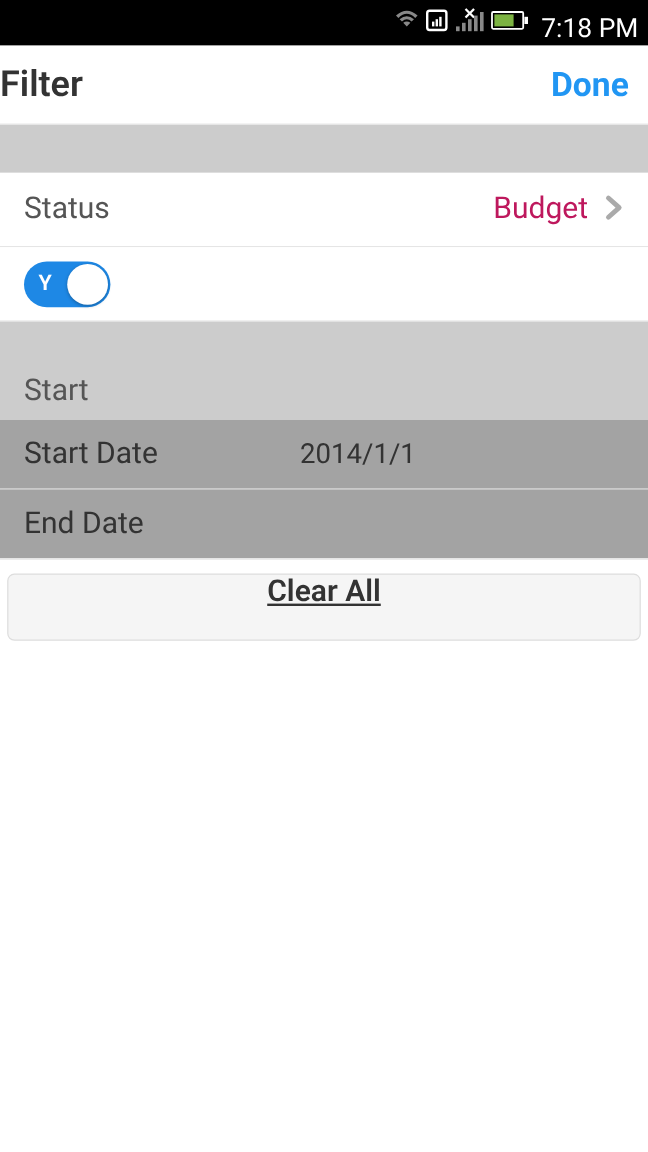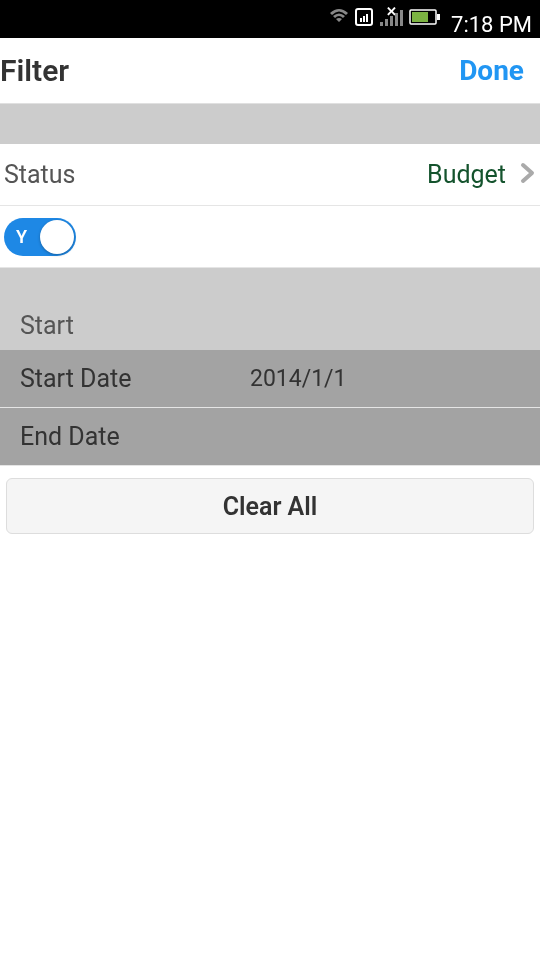--- a/index.html
+++ b/index.html
@@ -67,33 +67,33 @@
     .section-gap {
       height: 40px;
       background: #cccccc;
     }
     
     .row {
       height: 62px;
       background: #ffffff;
       display: flex;
       align-items: center;
-      padding: 0 4px;
+      padding: 0 20px;
       border-bottom: 1px solid #e5e5e5;
     }
     
     .row-label {
       font-size: 25px;
       color: #555555;
       flex: 1;
     }
     
     .row-value {
       font-size: 25px;
-      color: #14532d;
+      color: #be185d;
       margin-right: 14px;
     }
     
     .chevron {
       color: #aaaaaa;
     }
     
     .toggle {
       width: 72px;
       height: 38px;
@@ -162,22 +162,23 @@
     .clear-button {
       width: 100%;
       height: 56px;
       background: #f5f5f5;
       border: 1px solid #dddddd;
       border-radius: 6px;
       font-size: 25px;
       font-weight: 600;
       color: #333333;
       display: flex;
-      align-items: center;
+      align-items: flex-start;
       justify-content: center;
+      text-decoration: underline;
     }
   </style>
 </head>
 <body>
 
 <div class="status-bar">
   <div class="status-bar-icons">
     <span>
       <svg width="22" height="18" viewBox="0 0 22 18">
         <path d="M11 14 L8 11 Q11 9 14 11 Z M5 8 Q11 3 17 8 L15 10 Q11 6 7 10 Z M2 5 Q11 -3 20 5 L18 7 Q11 0 4 7 Z" fill="#888888"></path>

